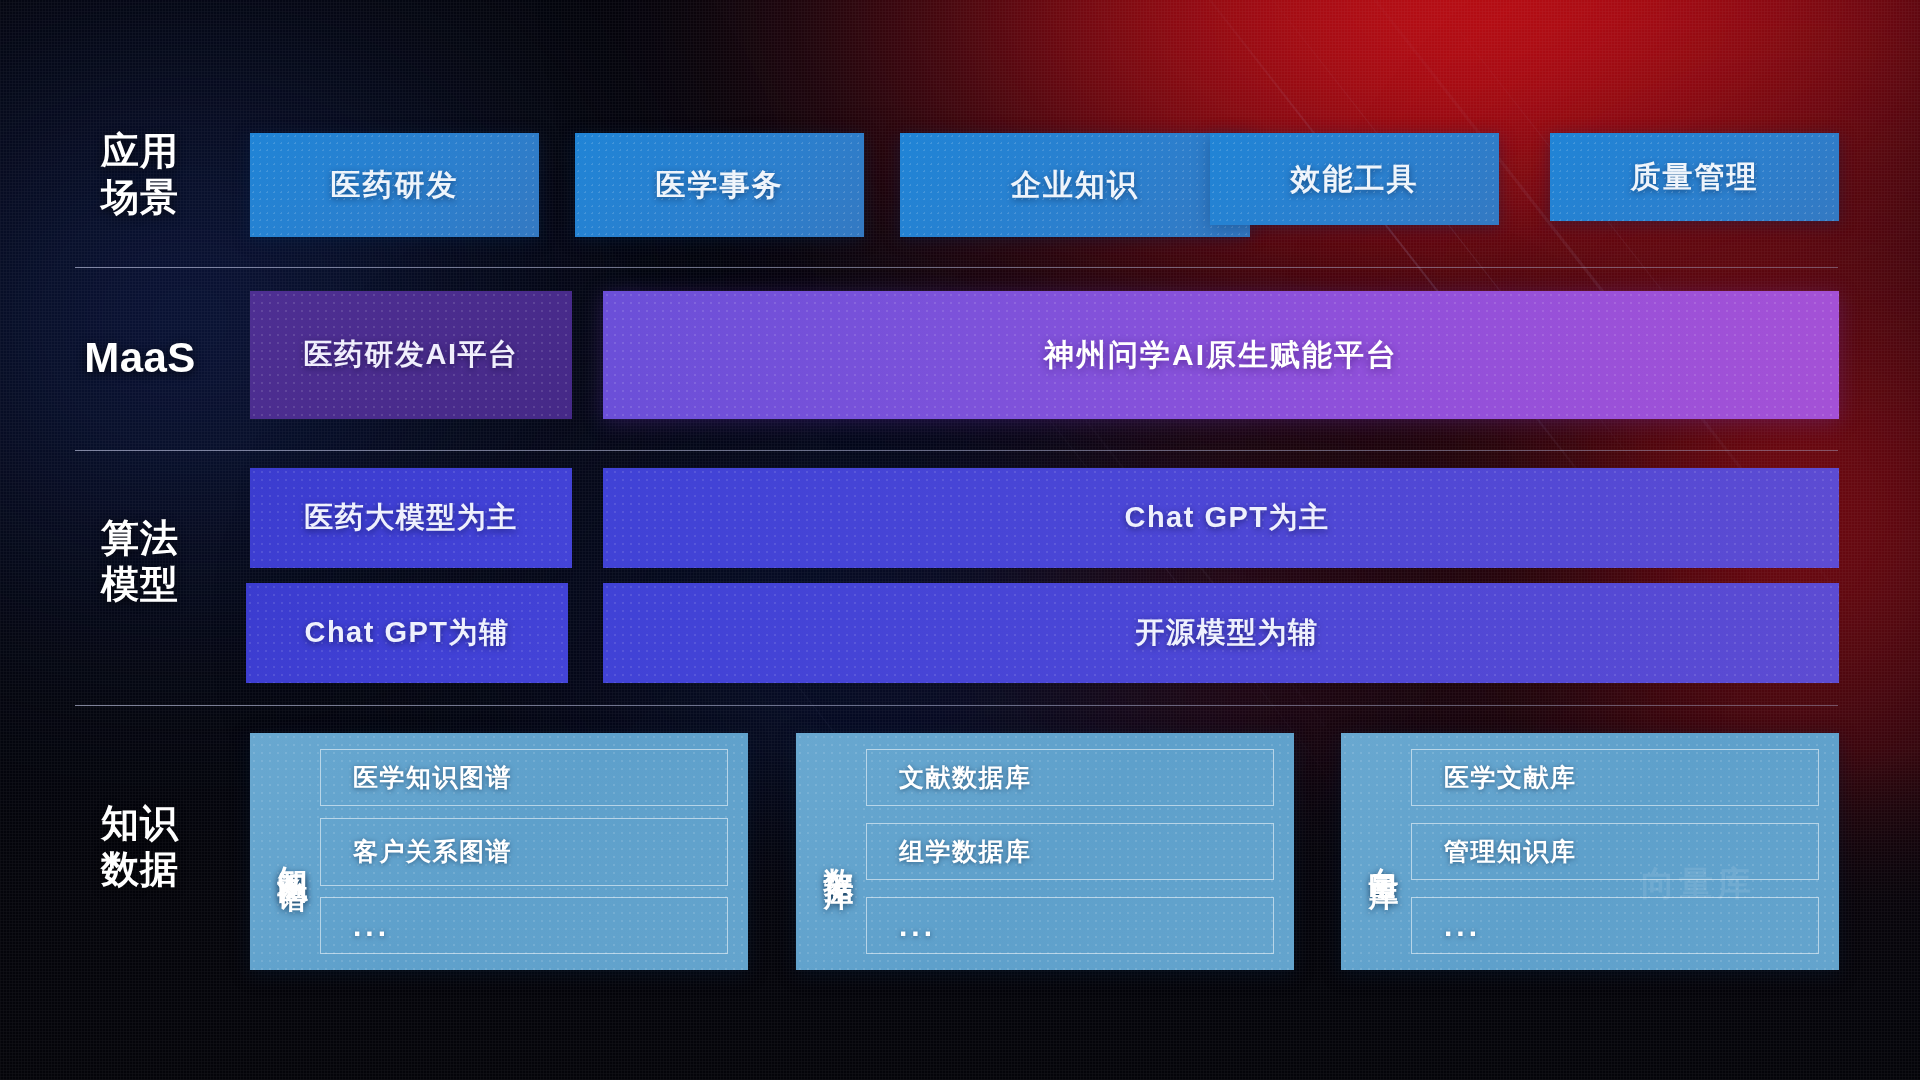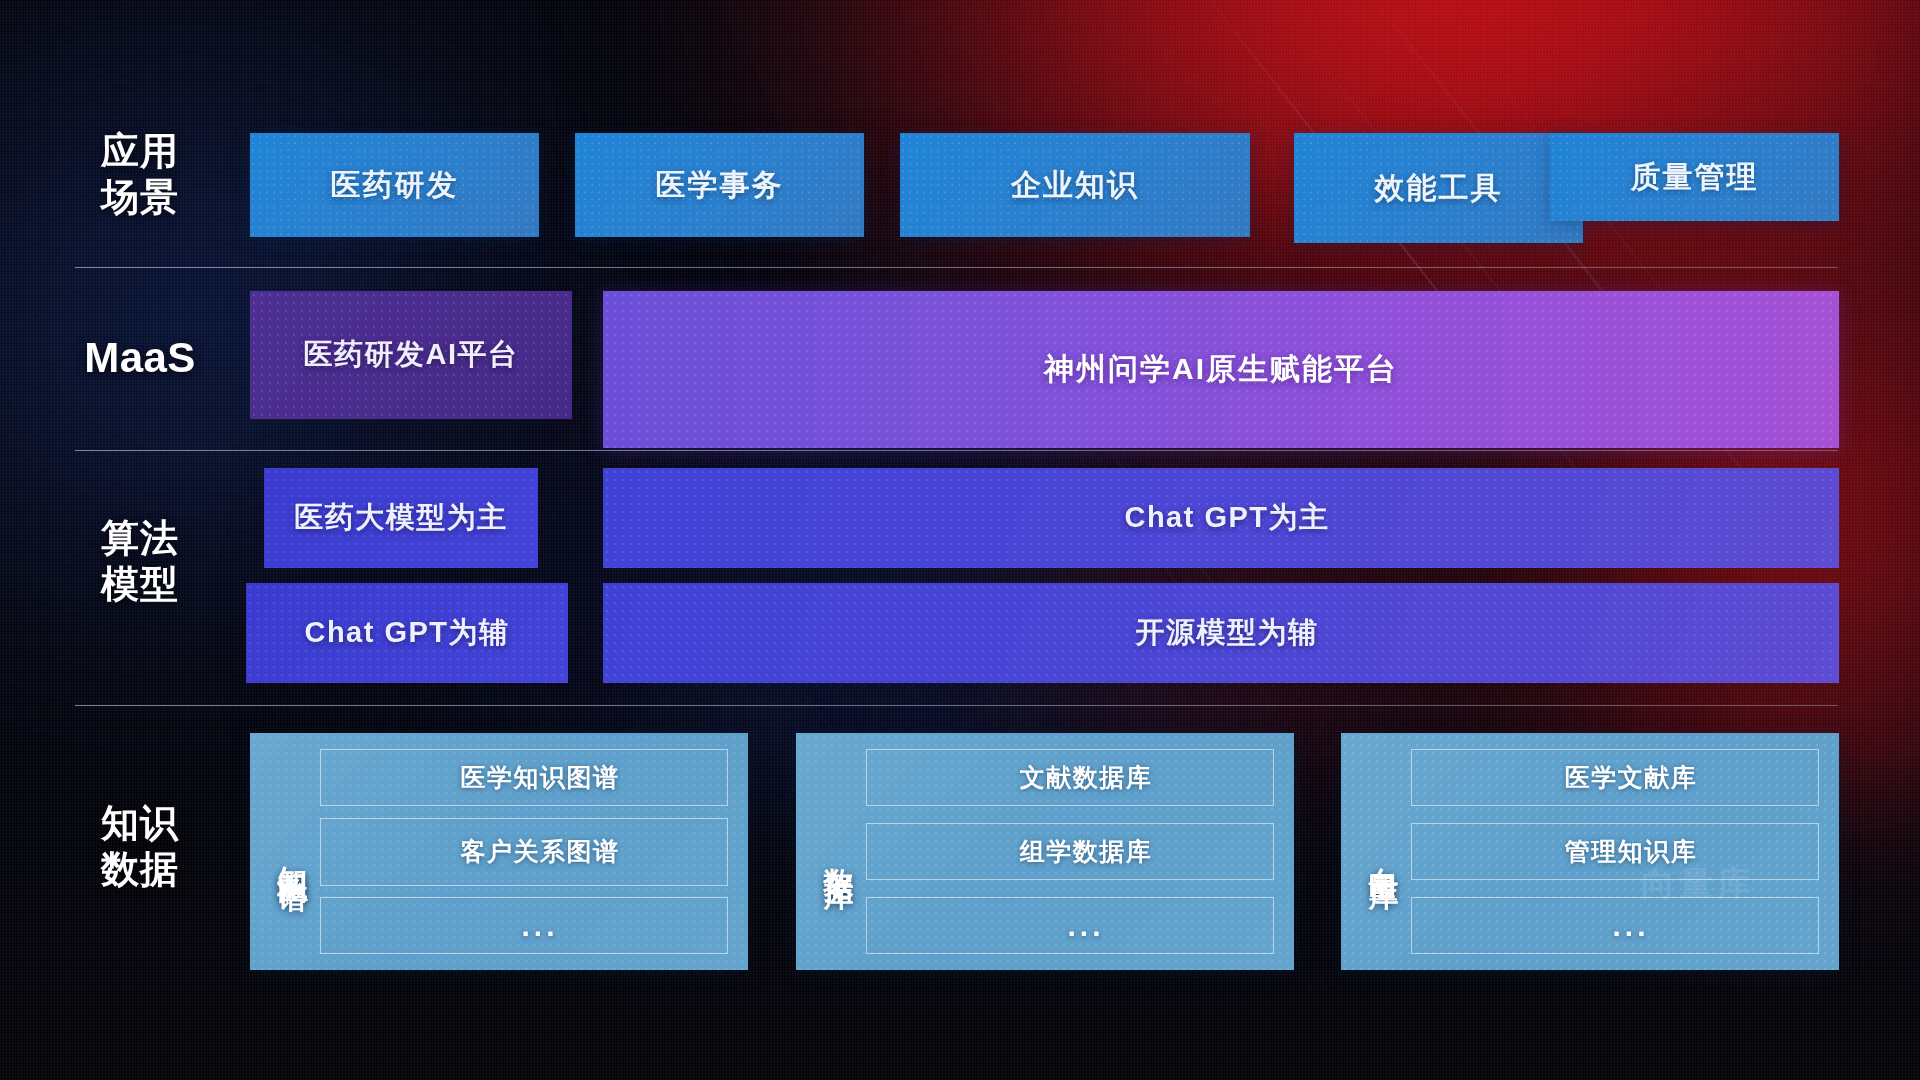--- a/index.html
+++ b/index.html
@@ -149,21 +149,21 @@
     letter-spacing:5px;
     text-shadow:0 2px 6px rgba(0,30,60,0.5);
   }
   .kgroup-items {
     position:relative; z-index:2;
     flex:1; display:flex; flex-direction:column;
     justify-content:space-between;
   }
   .kitem {
     border:1px solid rgba(255,255,255,0.55);
-    display:flex; align-items:center; justify-content:center;
+    display:flex; align-items:center; justify-content:flex-start;
     color:#ffffff; font-size:25px; font-weight:bold; letter-spacing:1.5px;
     text-shadow:0 1px 5px rgba(0,30,60,0.5);
     padding-left:32px;
   }
   .kitem.ellipsis { font-size:30px; letter-spacing:4px; }
 
   .watermark {
     position:absolute;
     color:rgba(255,255,255,0.10);
     font-size:34px; font-weight:bold; letter-spacing:4px;
@@ -206,52 +206,52 @@
     <span>医药研发</span>
   </div>
   <div class="app-box" style="left:575px;  top:133px; width:289px; height:104px;">
     <span class="dots"></span>
     <span>医学事务</span>
   </div>
   <div class="app-box" style="left:900px;  top:133px; width:350px; height:104px;">
     <span class="dots"></span>
     <span>企业知识</span>
   </div>
-  <div class="app-box" style="left:1294px; top:133px; width:289px; height:110px;">
+  <div class="app-box" style="left:1210px; top:133px; width:289px; height:92px;">
     <span class="dots"></span>
     <span>效能工具</span>
   </div>
   <div class="app-box" style="left:1550px; top:133px; width:289px; height:88px;">
     <span class="dots"></span>
     <span>质量管理</span>
   </div>
 
   <div class="divider" style="left:75px; top:267px; width:1763px;"></div>
 
   <div class="row-label latin" style="left:75px; top:332px; width:130px;">
     <div>MaaS</div>
   </div>
 
   <div class="maas-left" style="left:250px; top:291px; width:322px; height:128px;">
     <span class="dots"></span>
     <span>医药研发AI平台</span>
   </div>
-  <div class="maas-right" style="left:603px; top:291px; width:1236px; height:157px;">
+  <div class="maas-right" style="left:603px; top:291px; width:1236px; height:128px;">
     <span class="dots"></span>
     <span>神州问学AI原生赋能平台</span>
   </div>
 
   <div class="divider" style="left:75px; top:450px; width:1763px;"></div>
 
   <div class="row-label" style="left:75px; top:515px; width:130px;">
     <div>算法</div>
     <div>模型</div>
   </div>
 
-  <div class="algo-box algo-left" style="left:264px; top:468px; width:274px; height:100px;">
+  <div class="algo-box algo-left" style="left:250px; top:468px; width:322px; height:100px;">
     <span class="dots"></span>
     <span>医药大模型为主</span>
   </div>
   <div class="algo-box algo-right" style="left:603px; top:468px; width:1236px; height:100px;">
     <span class="dots"></span>
     <span>Chat GPT为主</span>
   </div>
 
   <div class="algo-box algo-left" style="left:246px; top:583px; width:322px; height:100px;">
     <span class="dots"></span>

